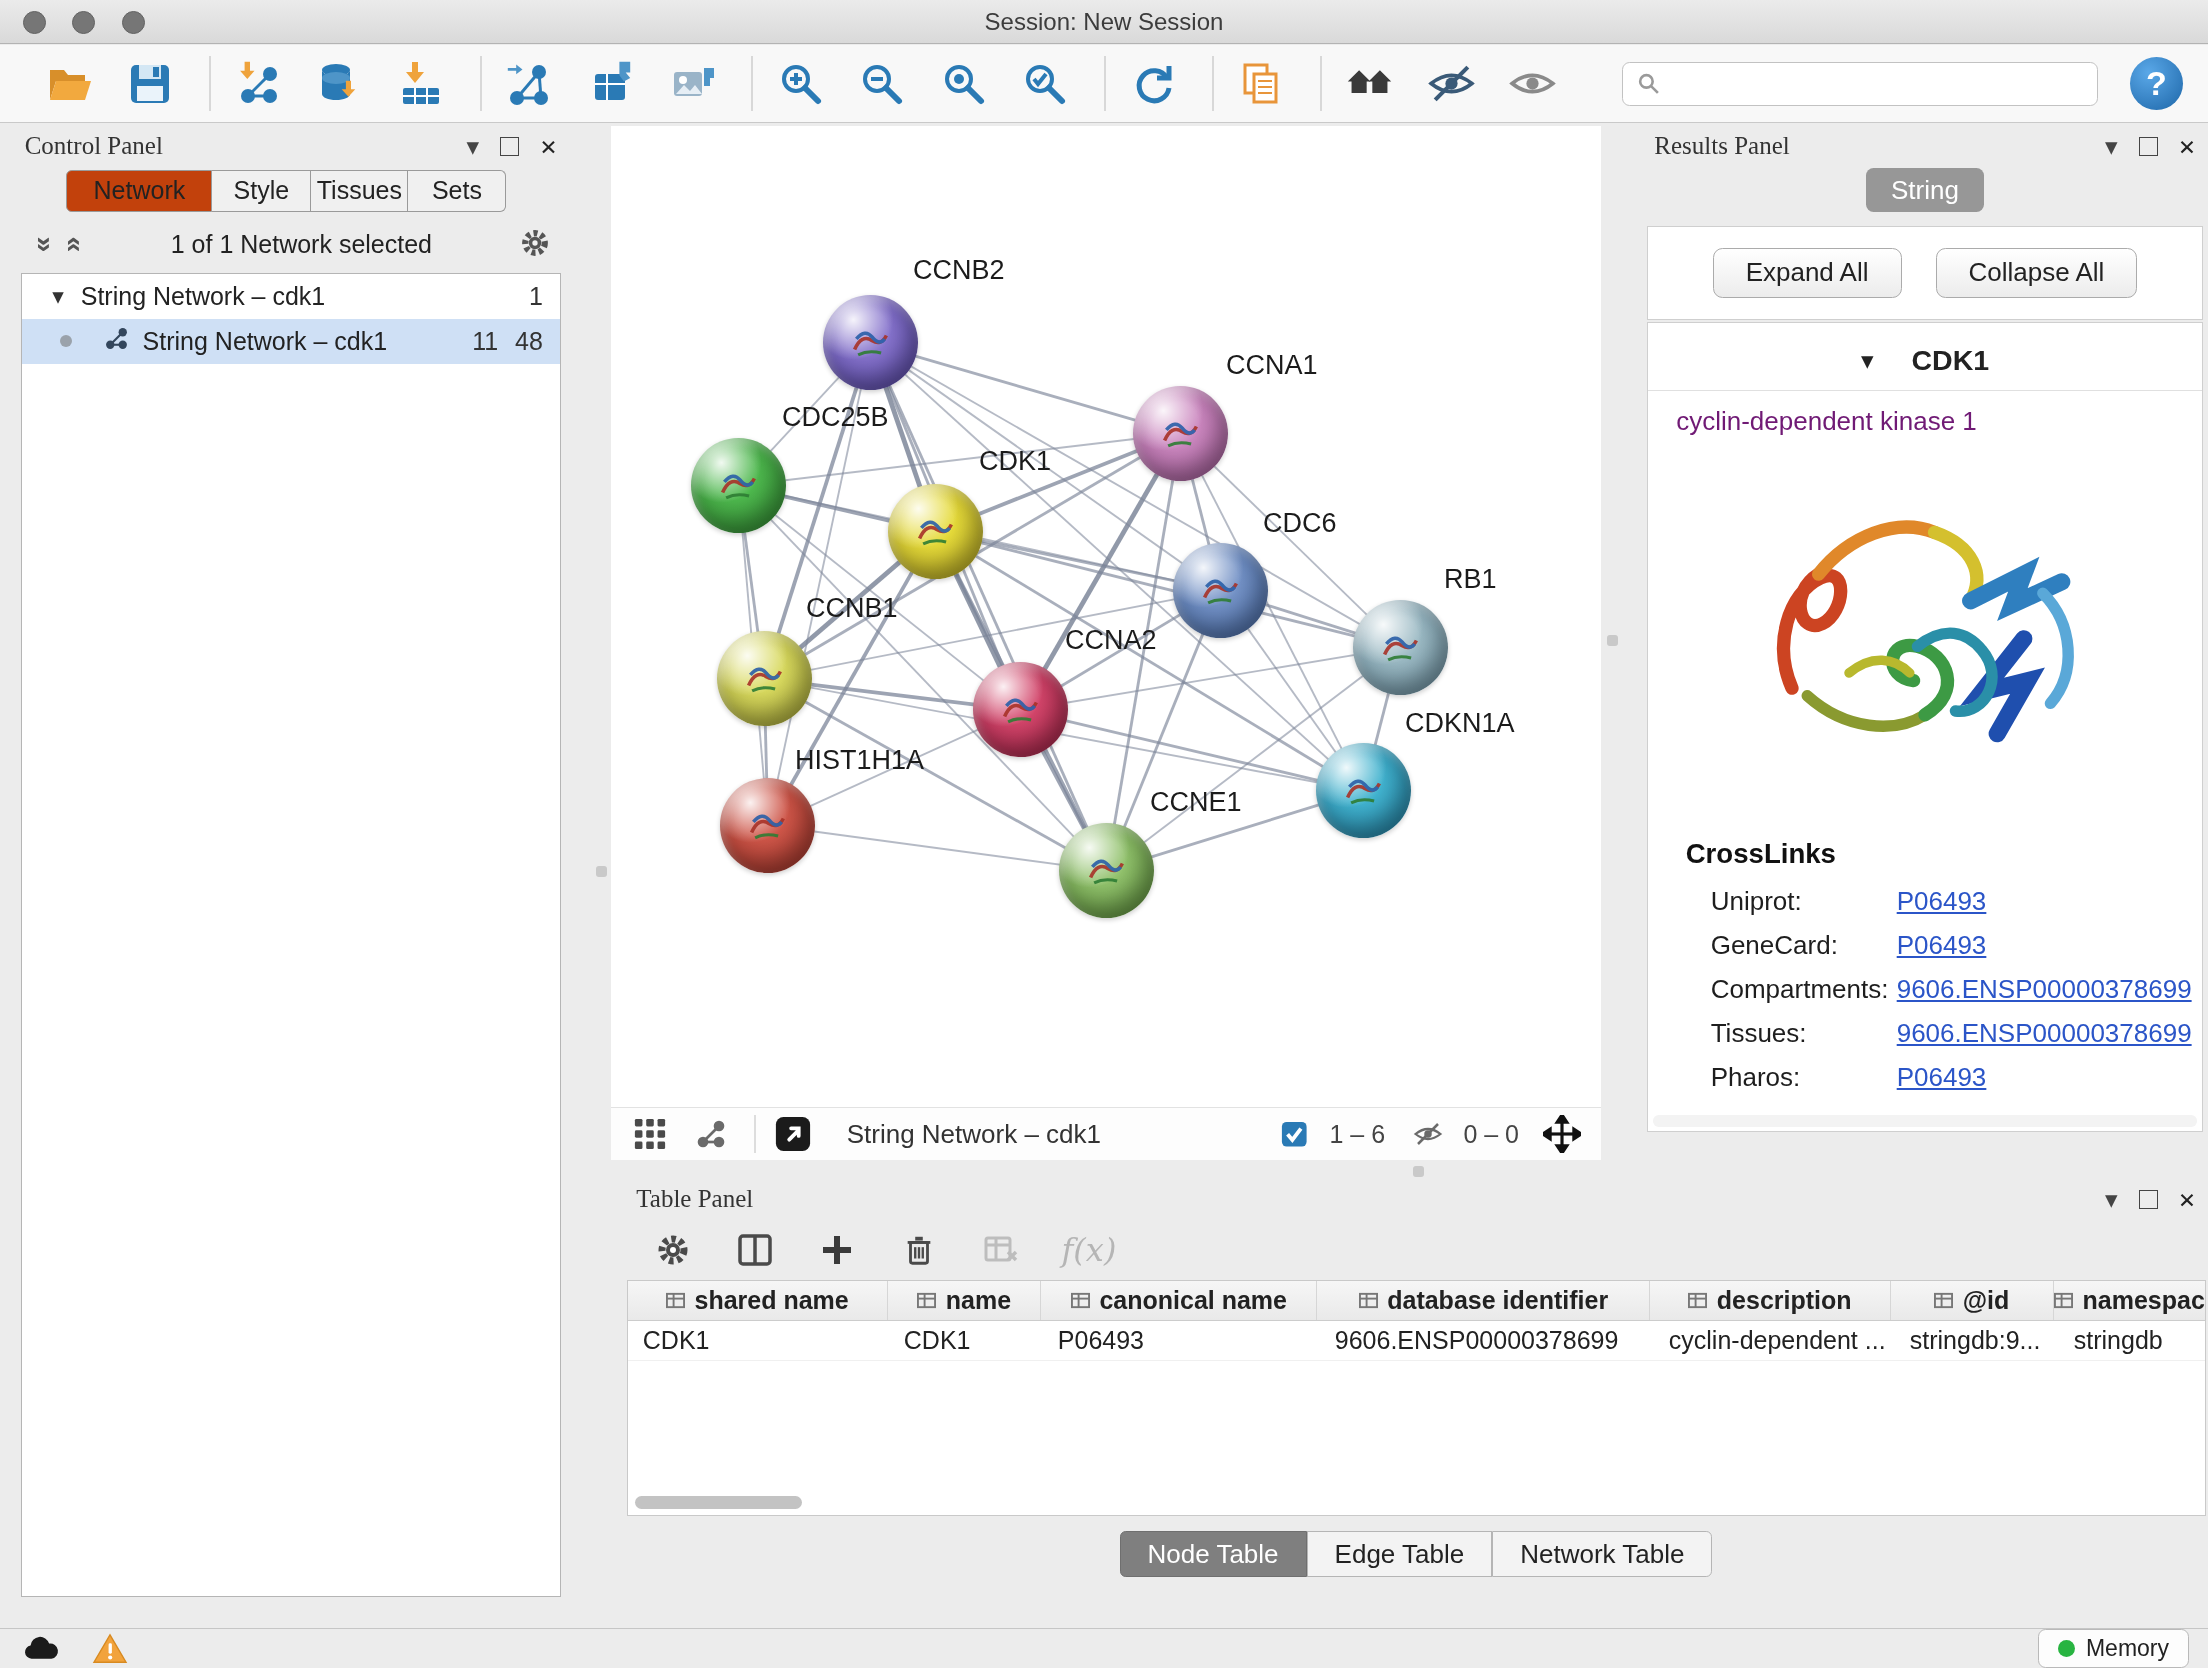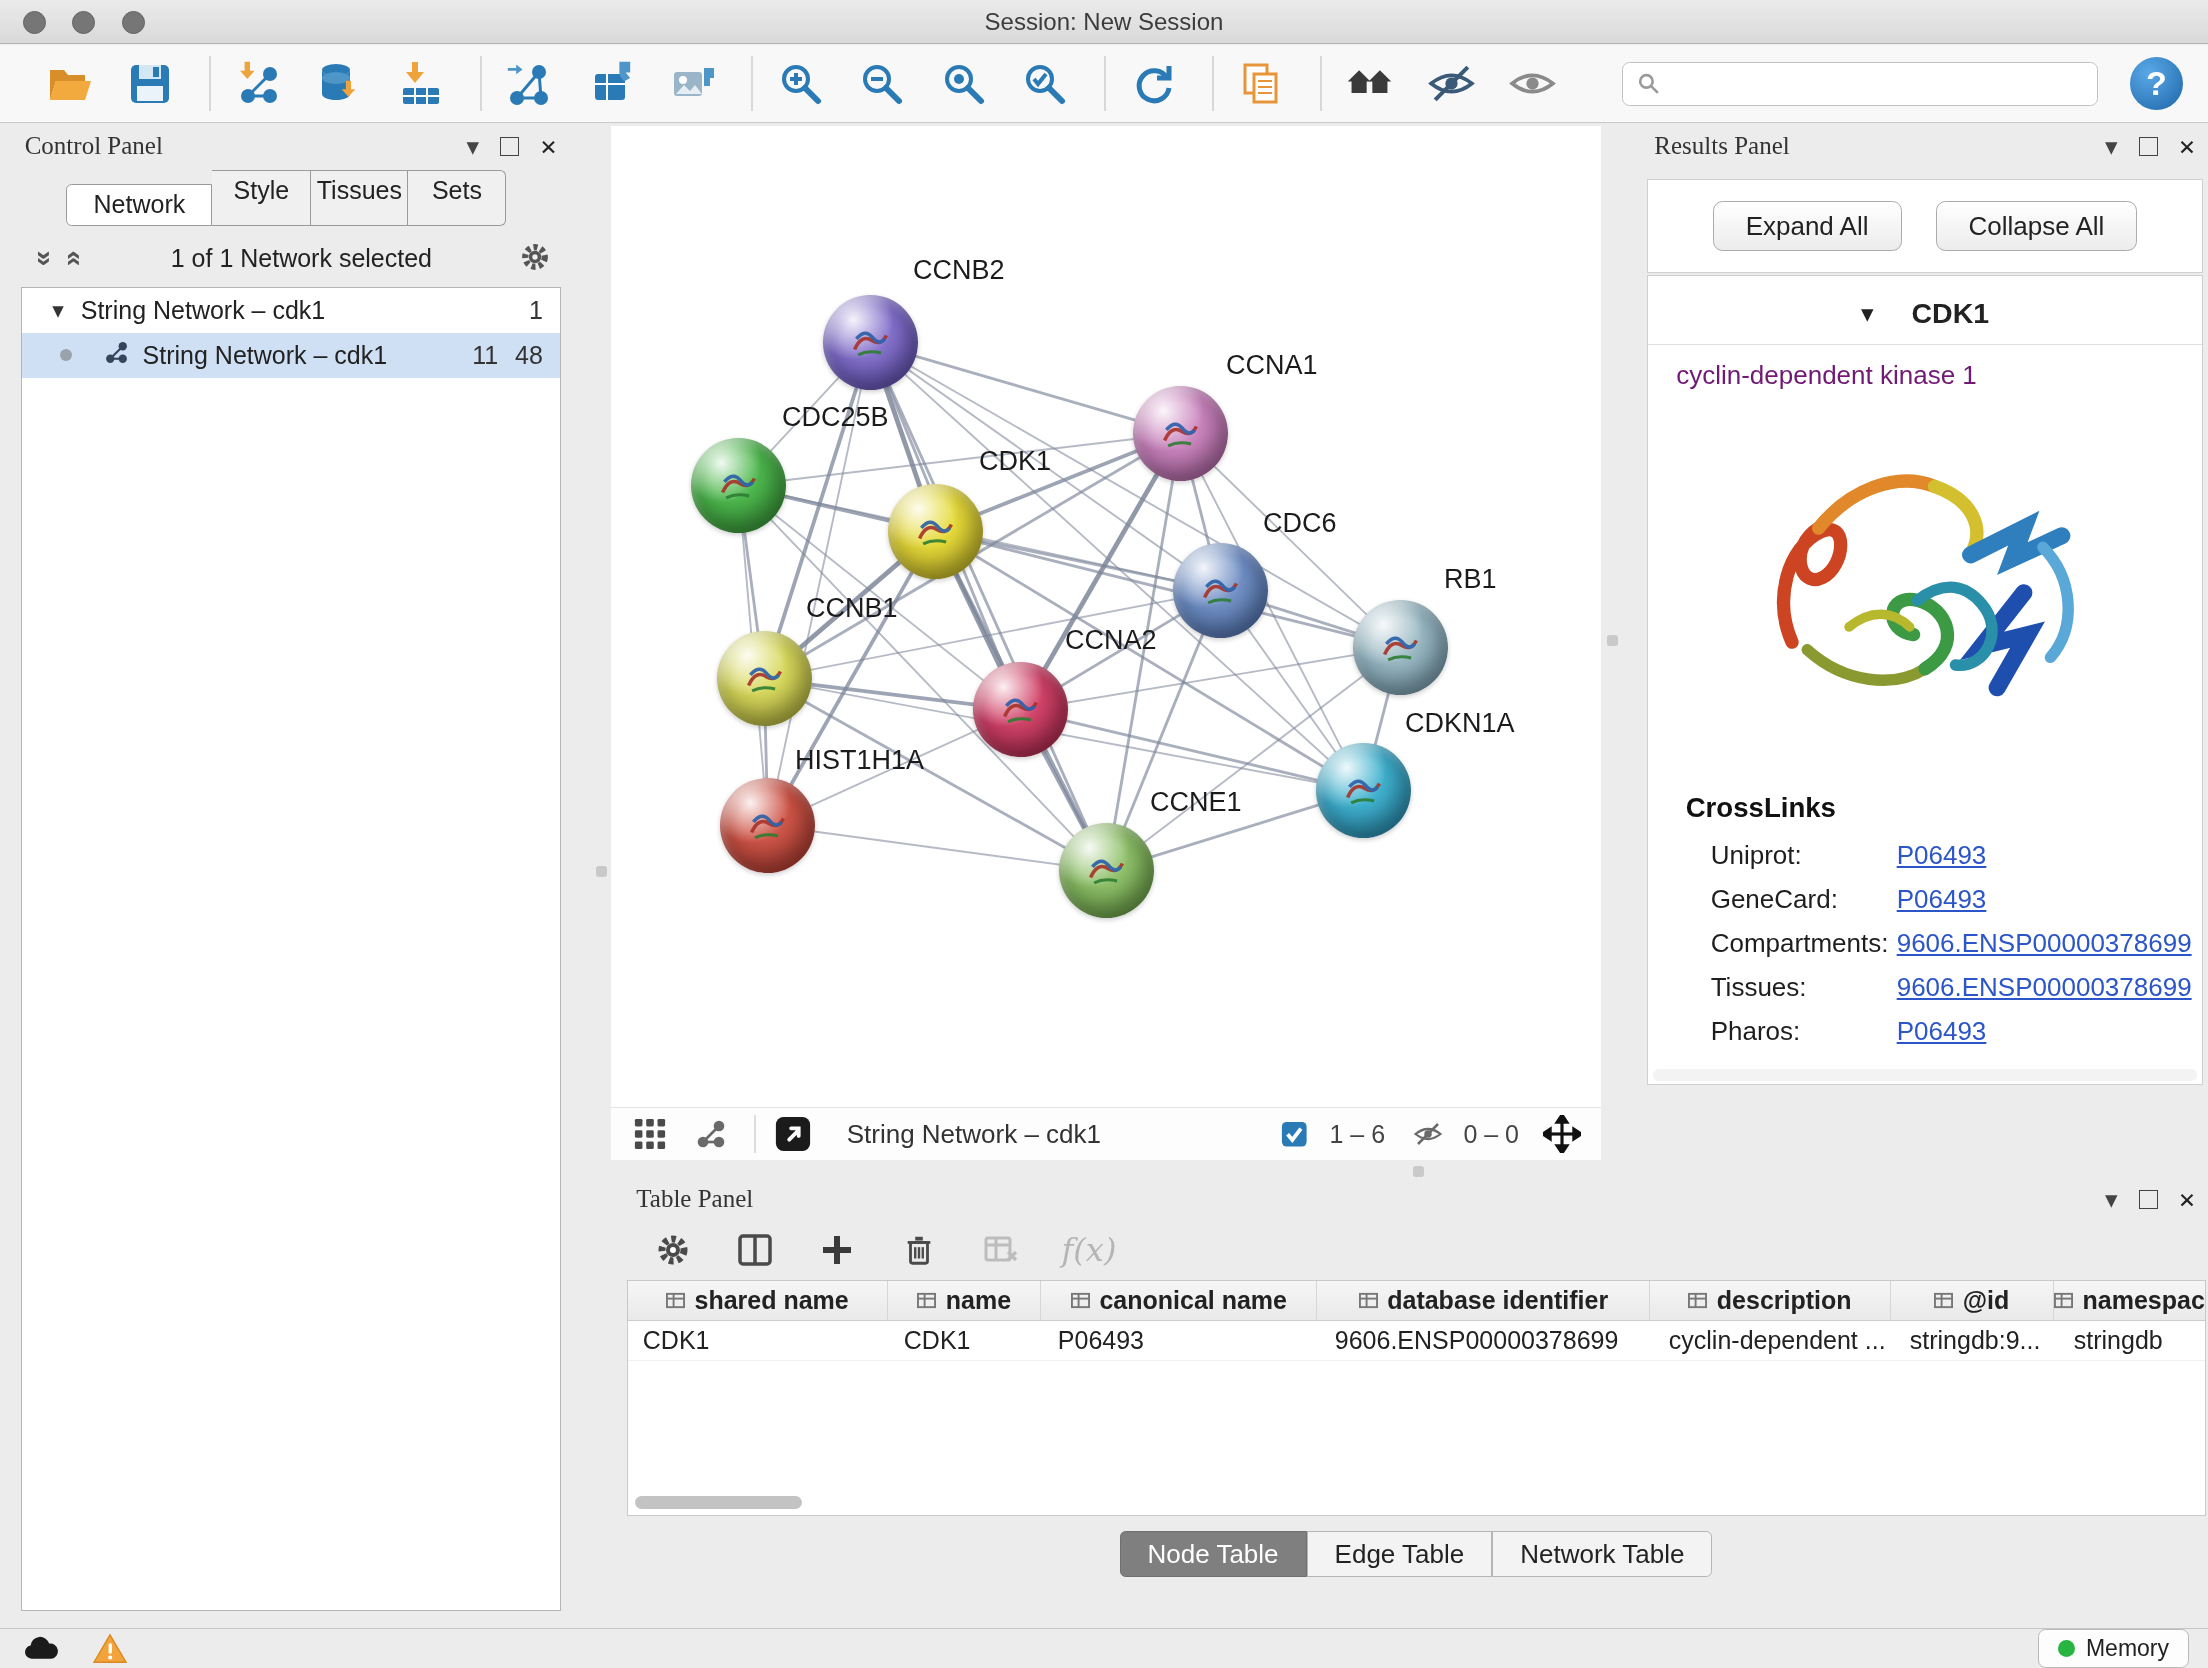--- a/index.html
+++ b/index.html
@@ -51,21 +51,21 @@
   .ph-max { width: 19px; height: 19px; border: 1.9px solid #444; }
   .ph-close { font-size: 30px; font-weight: bold; color: #222; line-height: 19px; }
 
   
   .control-panel { position: absolute; left: 11.4px; top: 126px; width: 559px; height: 1476px; }
   .cp-tabs { display: flex; margin: 3.8px 0 0 55px; }
   .cp-tab { font-size: 25px; padding: 5.7px 0; text-align: center;
             border: 1px solid #9a9a9a; border-left-width: 0; background: #f0f0f0; }
   .cp-tab:first-child { border-left-width: 1px; border-radius: 5.7px 0 0 5.7px; }
   .cp-tab:last-child { border-radius: 0 5.7px 5.7px 0; }
-  .cp-tab.active { background: #ffffff; margin-top: 14px; }
+  .cp-tab.active { background: #c2410c; }
   .cp-tab.w1 { width: 146px; } .cp-tab.w2 { width: 99px; }
   .cp-tab.w3 { width: 97px; } .cp-tab.w4 { width: 98px; }
   .cp-inforow { display: flex; align-items: center; height: 49px; padding: 0 19px 0 27px; margin-top: 7.6px; }
   .chev { font-size: 28.5px; color: #555; font-weight: bold; display: inline-block; }
   .chev.down { transform: rotate(90deg); }
   .chev.up { transform: rotate(90deg); margin-left: 13.3px; }
   .cp-selinfo { flex: 1; text-align: center; font-size: 25px; color: #222; }
   .cp-tree { margin: 3.8px 9.5px 0 9.5px; height: 1324px; background: #fff; border: 1px solid #b5b5b5; }
   .tree-row { display: flex; align-items: center; height: 45px; font-size: 25px; padding: 0 17px; }
   .tree-row .arrow { font-size: 23px; color: #333; margin: 0 17px 0 13.3px; }
@@ -575,20 +575,23 @@
 </div>
 
 <div class="results-panel">
   <div class="panel-header">
     <span class="ph-title">Results Panel</span>
     <span class="ph-icons">
       <span class="ph-caret">▾</span>
       <span class="ph-max"></span>
       <span class="ph-close">×</span>
     </span>
+  </div>
+  <div class="rp-tabwrap">
+    <span class="rp-tab">String</span>
   </div>
   <div class="rp-btnbox">
     <span class="rp-btn">Expand All</span>
     <span class="rp-btn">Collapse All</span>
   </div>
   <div class="rp-content">
     <div class="rp-sec-head">
       <span class="arrow">▾</span>
       <span class="rp-sec-title">CDK1</span>
     </div>

